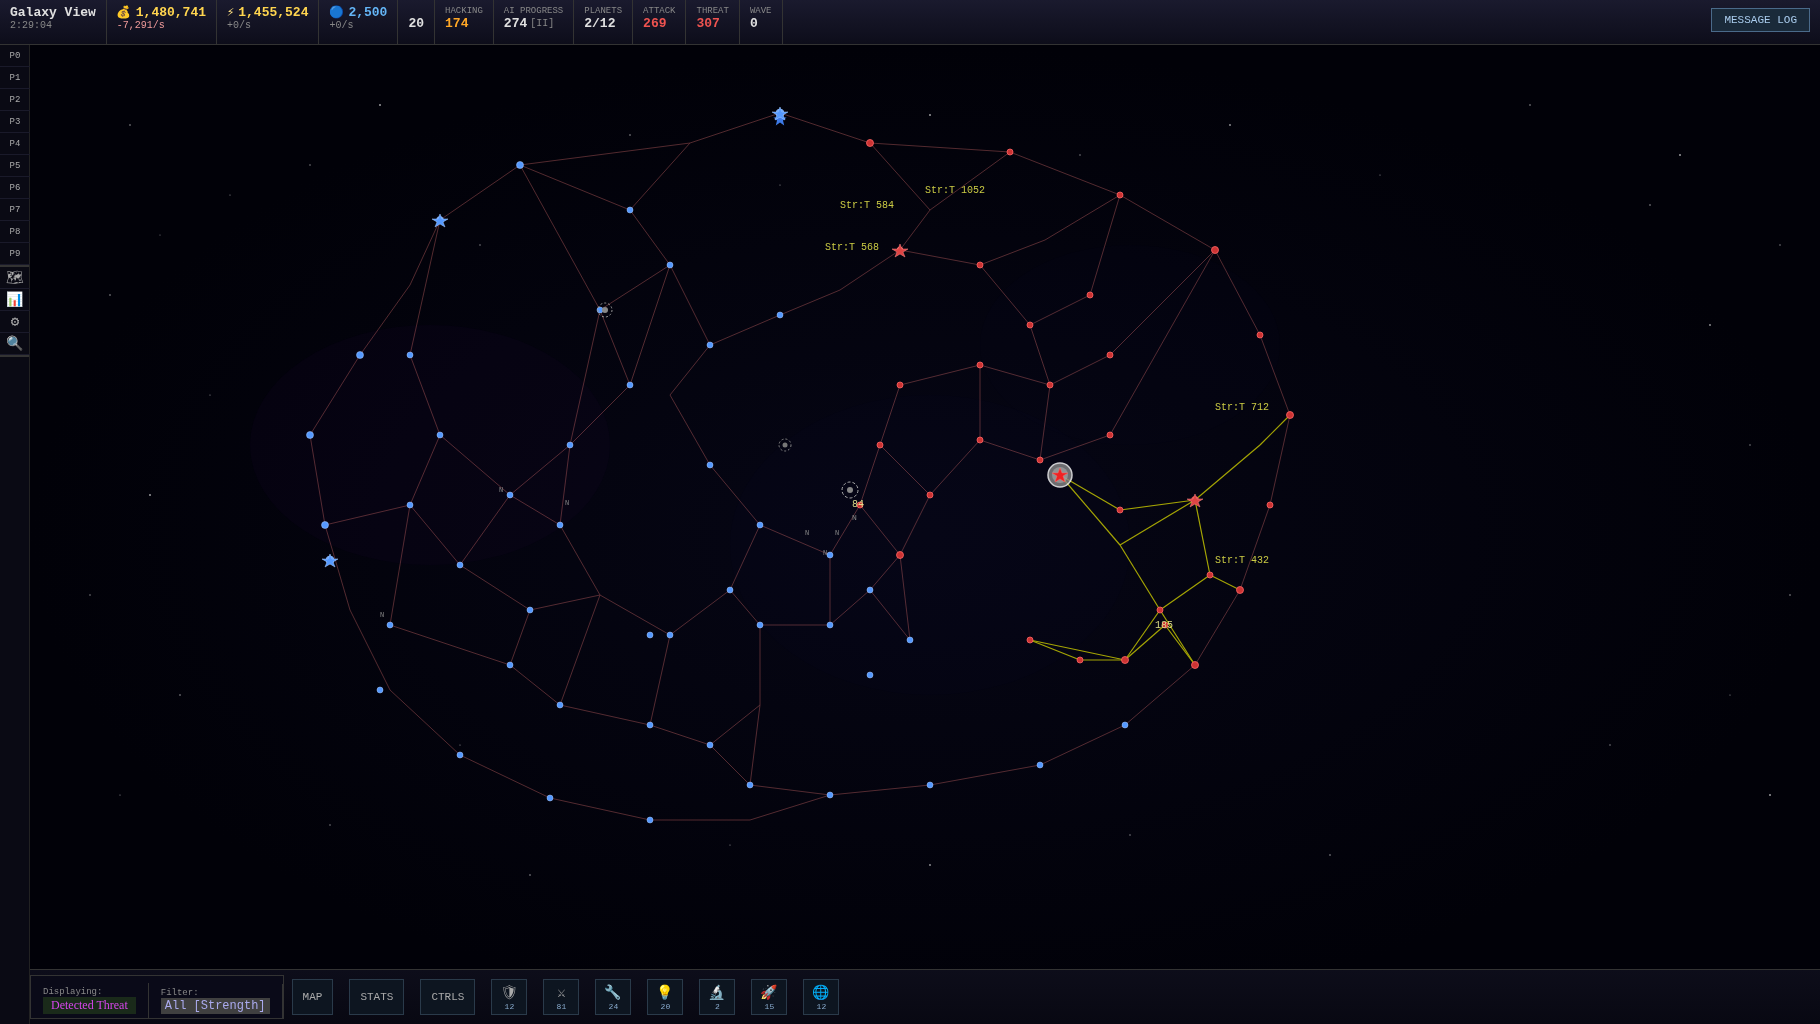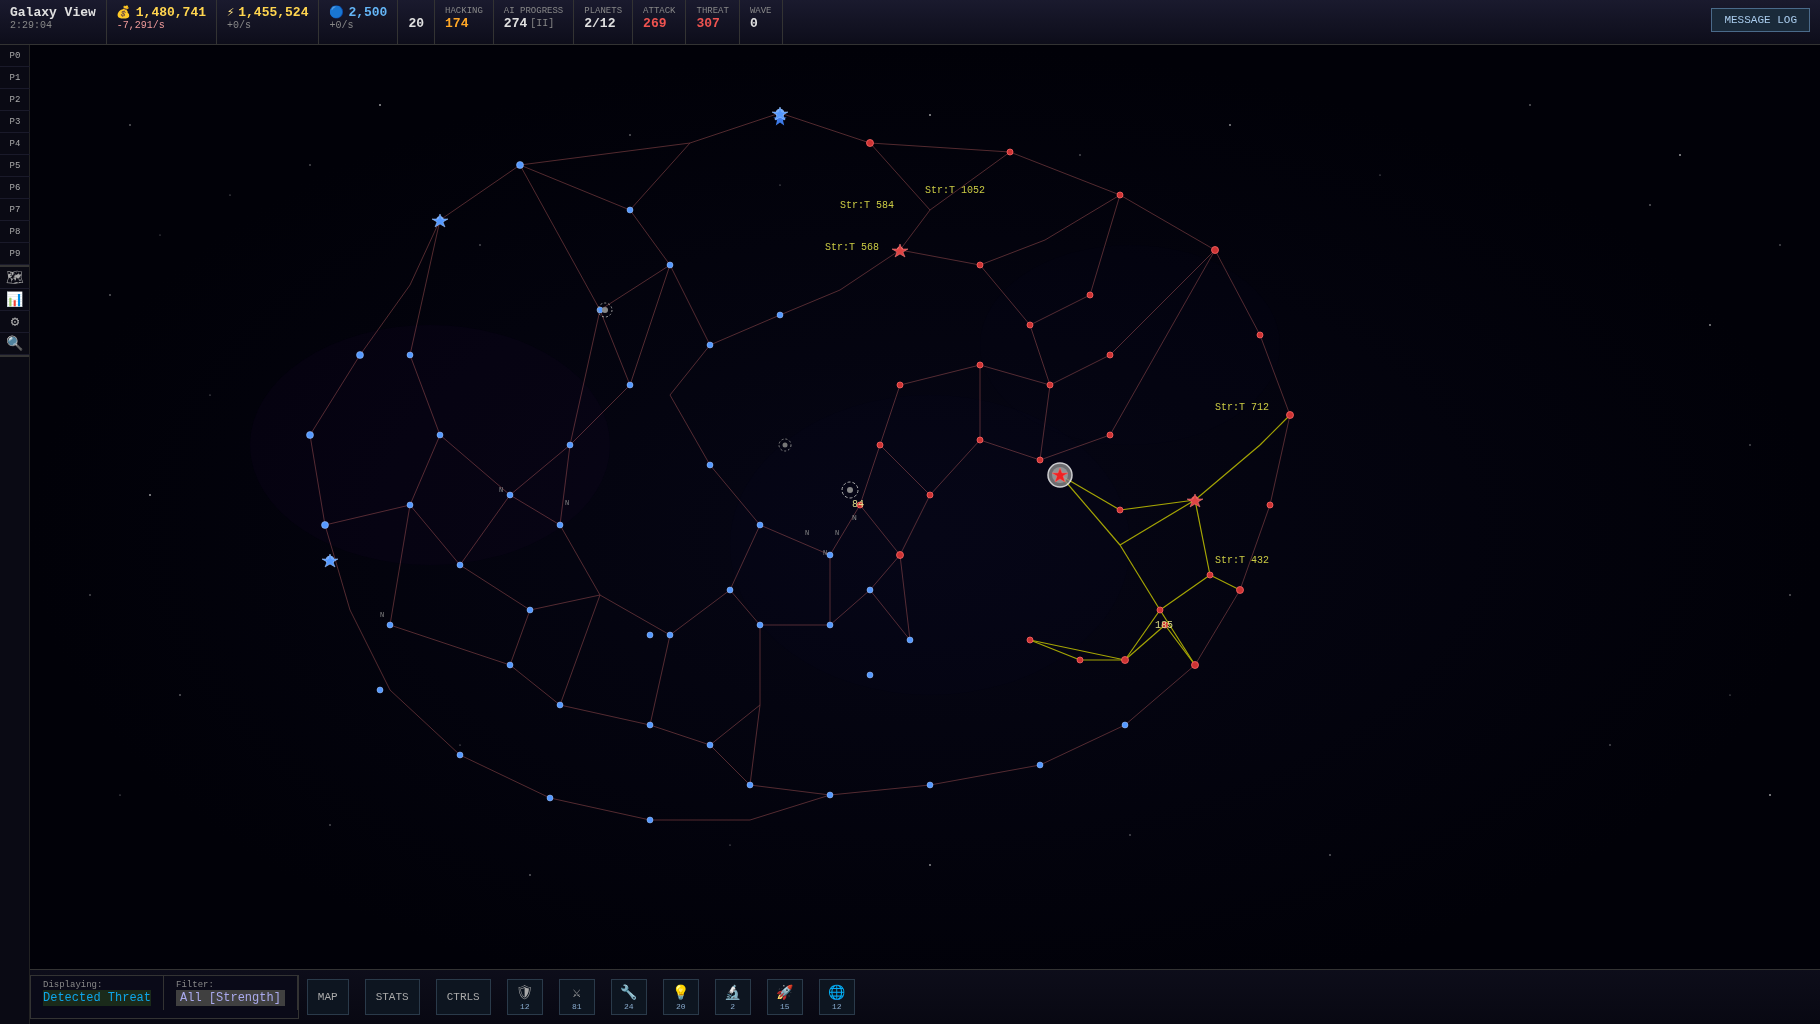--- a/index.html
+++ b/index.html
@@ -135,21 +135,21 @@
     #bottombar-left {
       flex: 1;
       padding: 4px 8px;
       font-size: 10px;
       color: #888;
       max-width: 380px;
     }
 
     #display-filter-bar {
       display: flex;
-      align-items: flex-start;
+      align-items: flex-end;
       gap: 0;
       background: #0a0a18;
       border: 1px solid #333;
       height: 44px;
     }
 
     .df-section {
       display: flex;
       flex-direction: column;
       padding: 4px 12px;
@@ -161,22 +161,23 @@
       color: #888;
     }
 
     .df-value {
       font-size: 12px;
       color: #e0e0e0;
     }
 
     .df-value.highlight {
       background: #1a2a1a;
-      color: #0ea5e9;
-      padding: 1px 0;
+      color: #d946ef;
+      padding: 1px 8px;
+      font-family: Liberation Serif, serif;
     }
 
     .df-value.filter-all {
       background: #404040;
       color: #aaaaee;
       padding: 1px 4px;
     }
 
     #bottombar-icons {
       display: flex;

